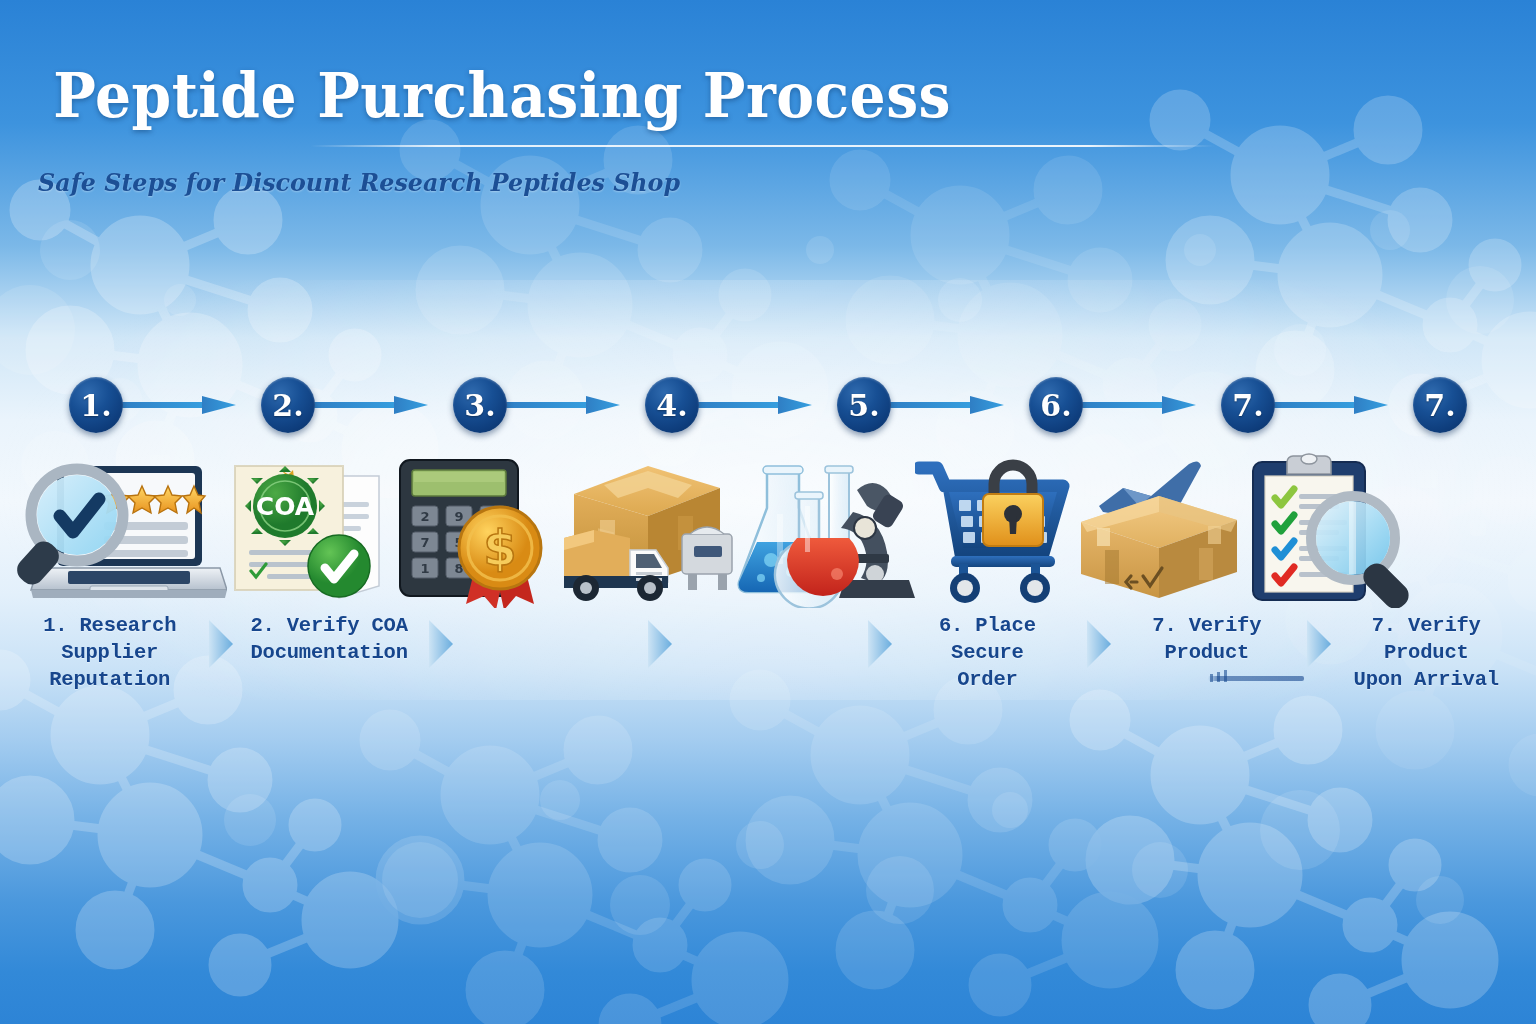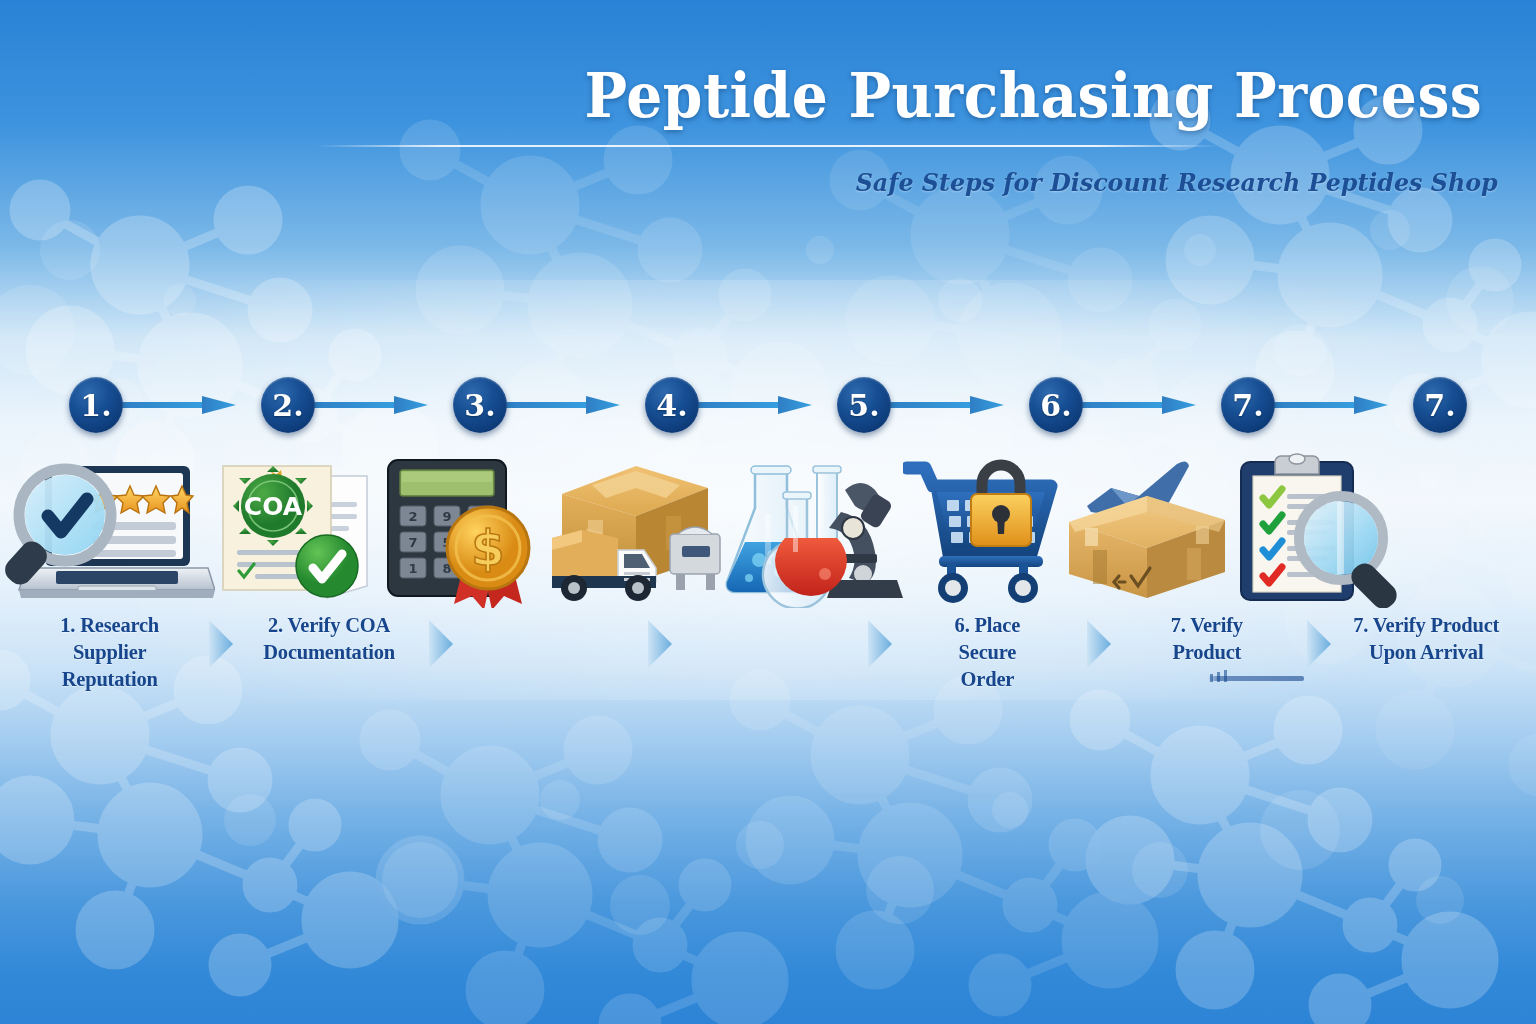--- a/index.html
+++ b/index.html
@@ -29,21 +29,21 @@
       #2d84d6 100%);
   }
   #bg-molecules { position: absolute; inset: 0; opacity: .55; }
   #bg-bokeh { position: absolute; inset: 0; opacity: .5; }
   #bg-sheen {
     position: absolute; left:0; right:0; top: 280px; height: 420px;
     background: radial-gradient(ellipse 70% 100% at 50% 50%, rgba(255,255,255,.55), rgba(255,255,255,0) 72%);
   }
 
   
-  #header { position: absolute; left: 0; right: 0; top: 60px; text-align: right; }
+  #header { position: absolute; left: 0; right: 12px; top: 60px; text-align: left; }
   #title {
     font-family: "DejaVu Serif", serif;
     font-weight: bold;
     font-size: 61px;
     color: #ffffff;
     letter-spacing: .5px;
     text-shadow: 0 2px 5px rgba(10,50,100,.45);
     white-space: nowrap;
     transform: scaleX(.93);
   }
@@ -82,36 +82,36 @@
     text-shadow: 0 1px 2px rgba(0,0,0,.35);
     z-index: 3;
   }
   .step-arrow {
     position: absolute; top: 50%; transform: translateY(-50%);
     height: 18px; z-index: 2;
   }
 
   
   #icons-row {
-    position: absolute; left: 0; top: 438px; width: 1244px; height: 170px;
+    position: absolute; left: 12px; top: 438px; width: 1244px; height: 170px;
     display: flex; align-items: flex-end;
   }
   .icon-slot { flex: 1 1 0; height: 170px; position: relative; display: flex; align-items: flex-end; justify-content: center; }
   .icon-slot svg { display: block; }
 
   
   #captions-row {
     position: absolute; left: 0; top: 612px; width: 1536px; height: 100px;
     display: flex; align-items: flex-start;
   }
   .caption-slot { flex: 1 1 0; position: relative; height: 100px; }
   .caption-text {
     position: absolute; left: 50%; top: 0; transform: translateX(-50%);
     width: 170px; text-align: center;
-    font-family: Liberation Serif, serif;
+    font-family: Liberation Mono, monospace;
     font-weight: bold; font-size: 20.5px; line-height: 27px;
     color: #17468d;
     text-shadow: 0 1px 1px rgba(255,255,255,.5);
     letter-spacing: -.2px;
   }
   .caption-chevron {
     position: absolute; top: 6px; right: -14px;
     width: 26px; height: 52px;
   }
   #artifact-underline {

